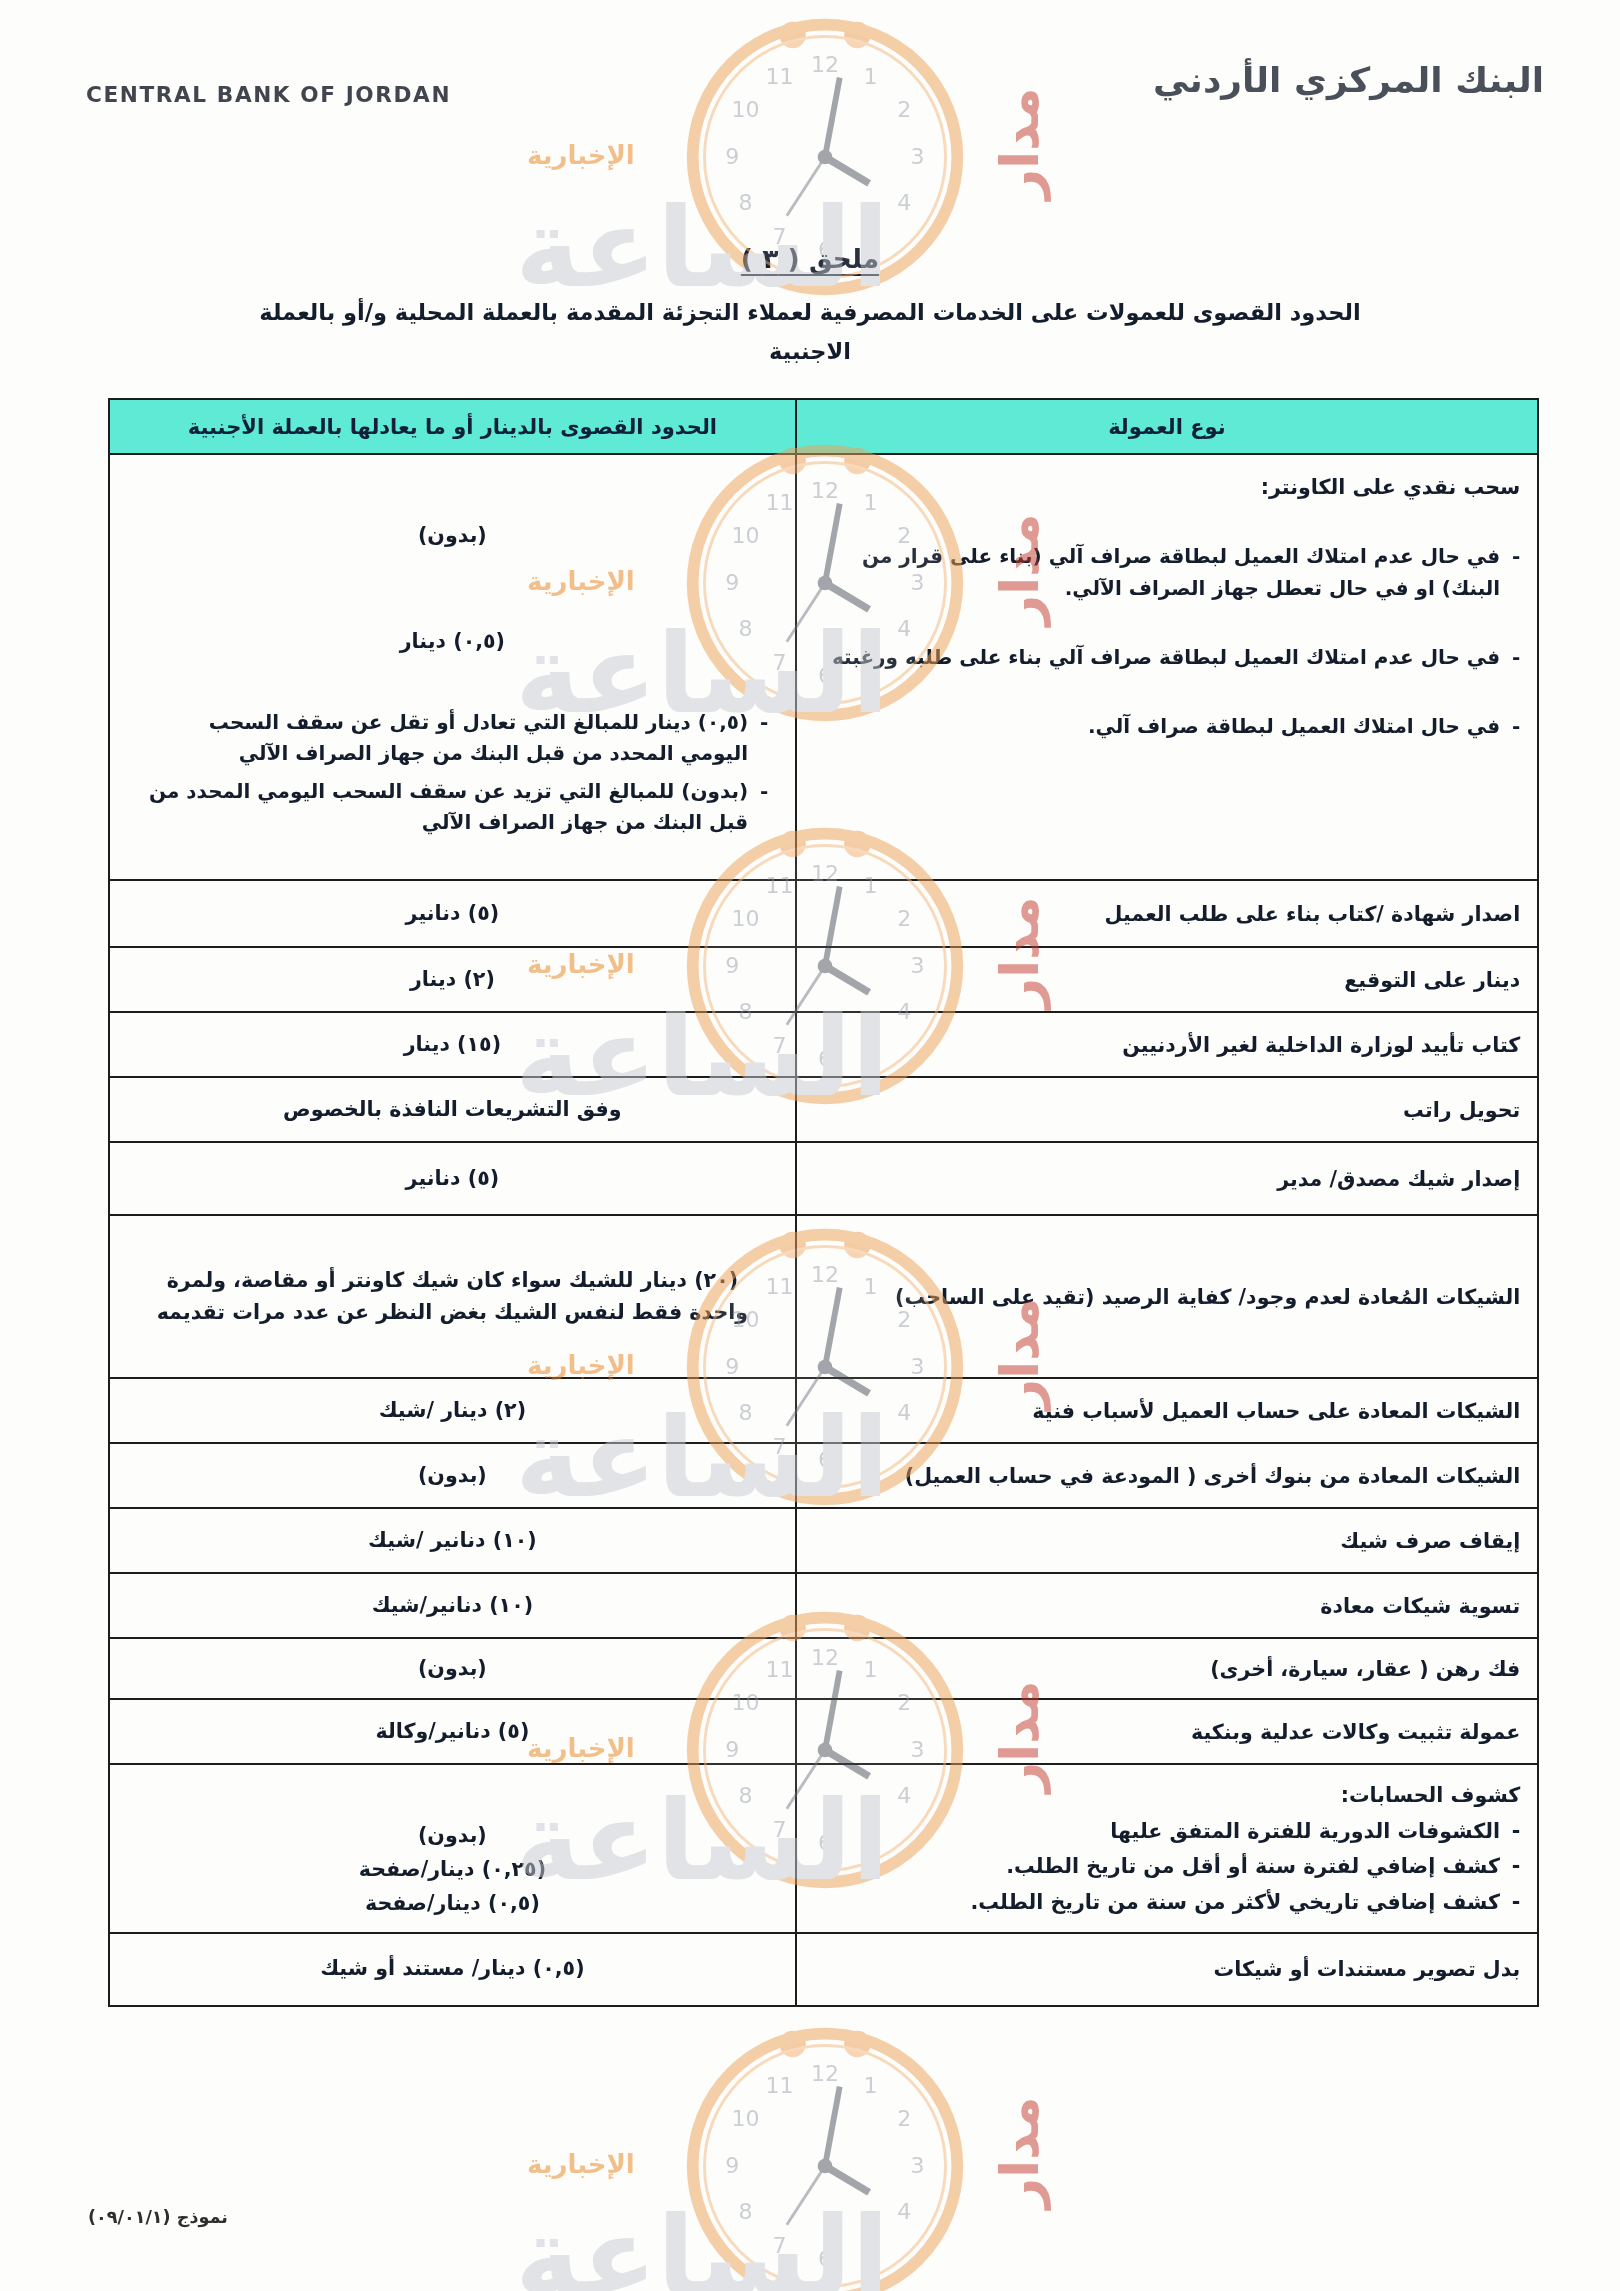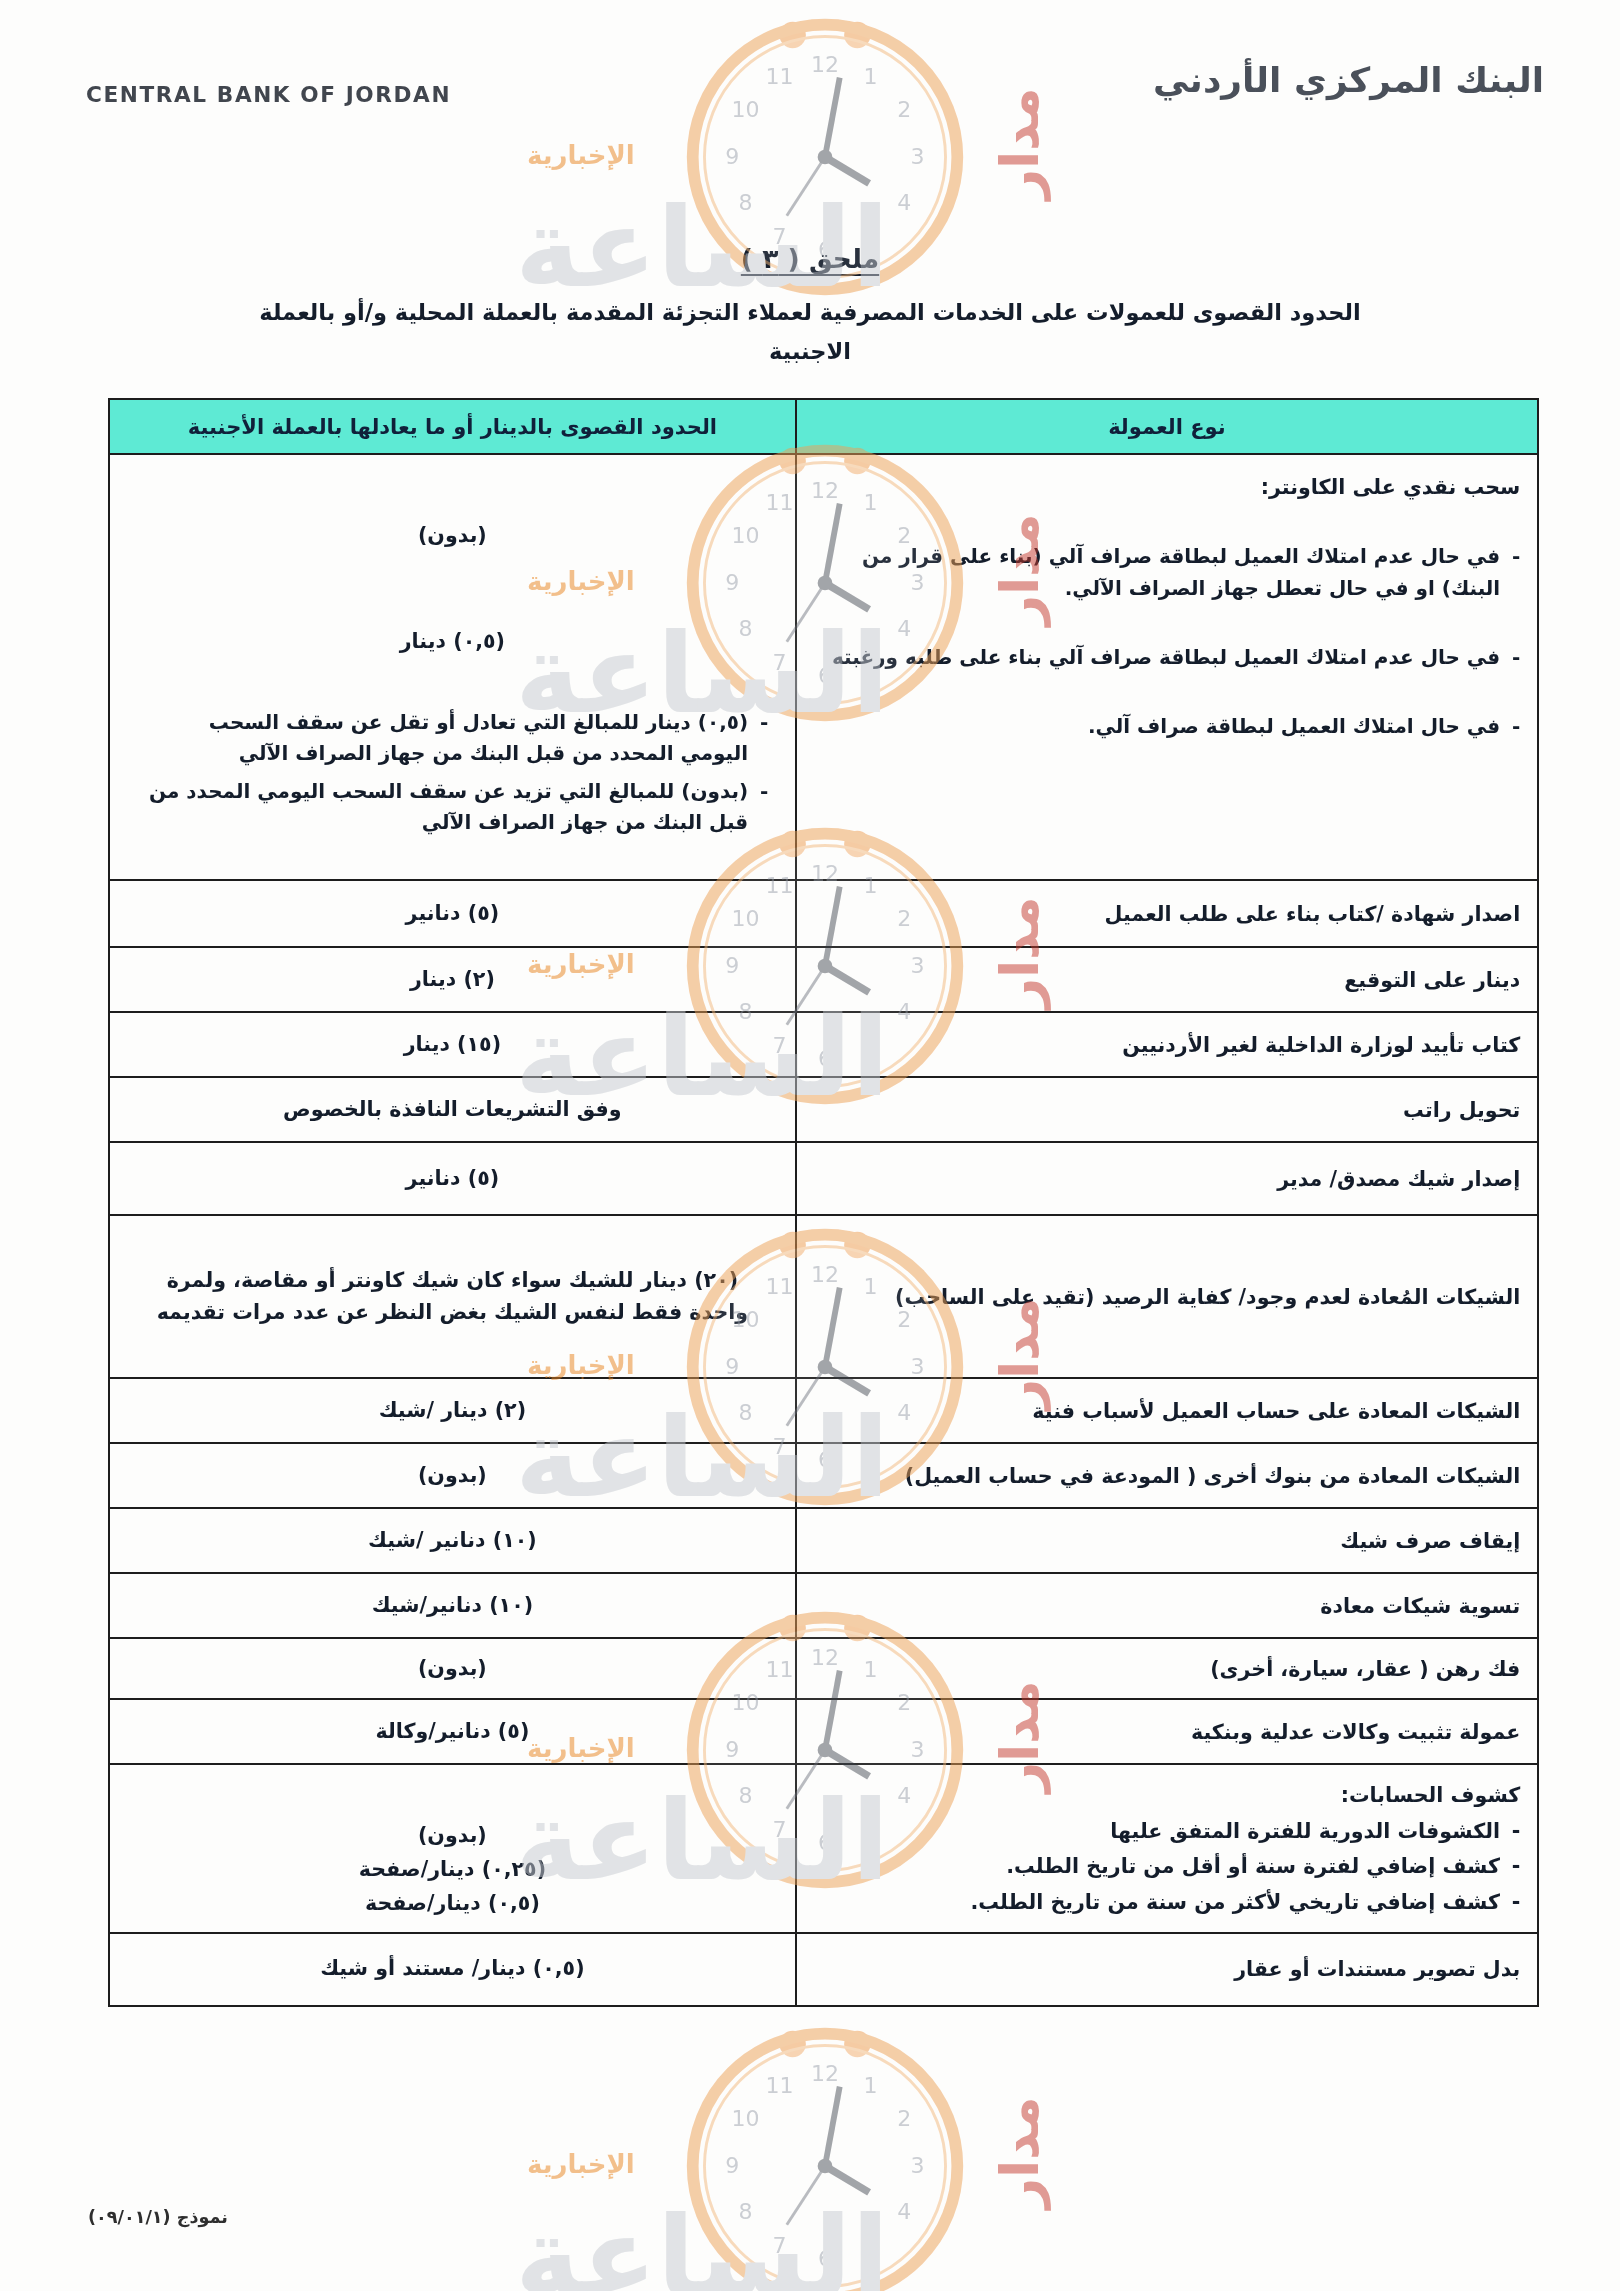--- a/index.html
+++ b/index.html
@@ -464,21 +464,21 @@
             <div class="cwrap bottomed">
               <div class="cell-line">(بدون)</div>
               <div class="cell-line">(٠,٢٥) دينار/صفحة</div>
               <div class="cell-line">(٠,٥) دينار/صفحة</div>
             </div>
           </td>
         </tr>
         <tr style="height: 73px;">
           <td class="type-cell">
             <div class="cwrap">
-              <div class="cell-line">بدل تصوير مستندات أو عقار</div>
+              <div class="cell-line">بدل تصوير مستندات أو شيكات</div>
             </div>
           </td>
           <td class="limit-cell">
             <div class="cwrap">
               <div class="cell-line">(٠,٥) دينار/ مستند أو شيك</div>
             </div>
           </td>
         </tr>
       </tbody>
   </table>

